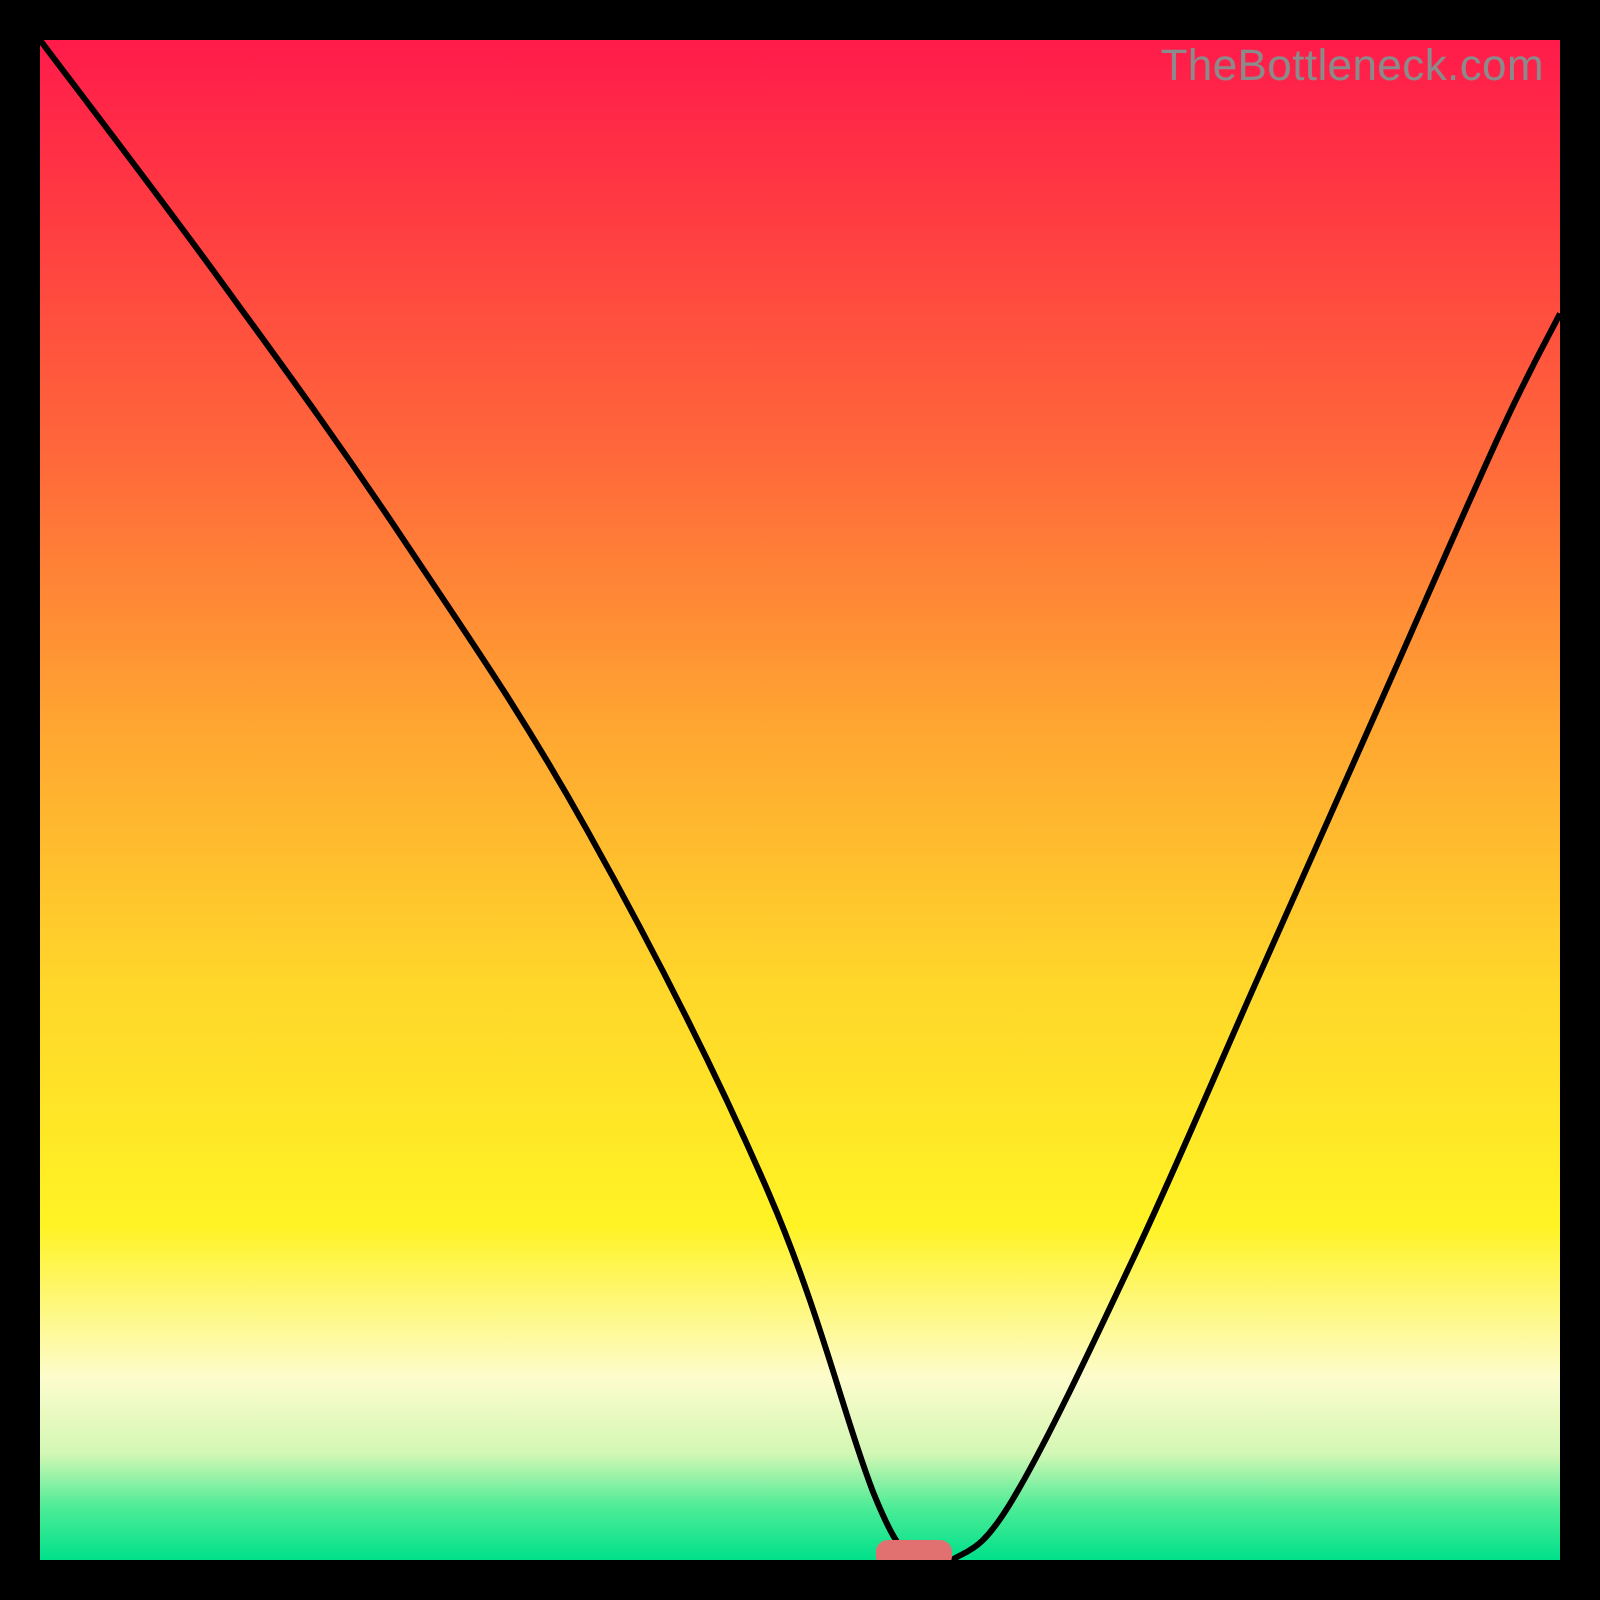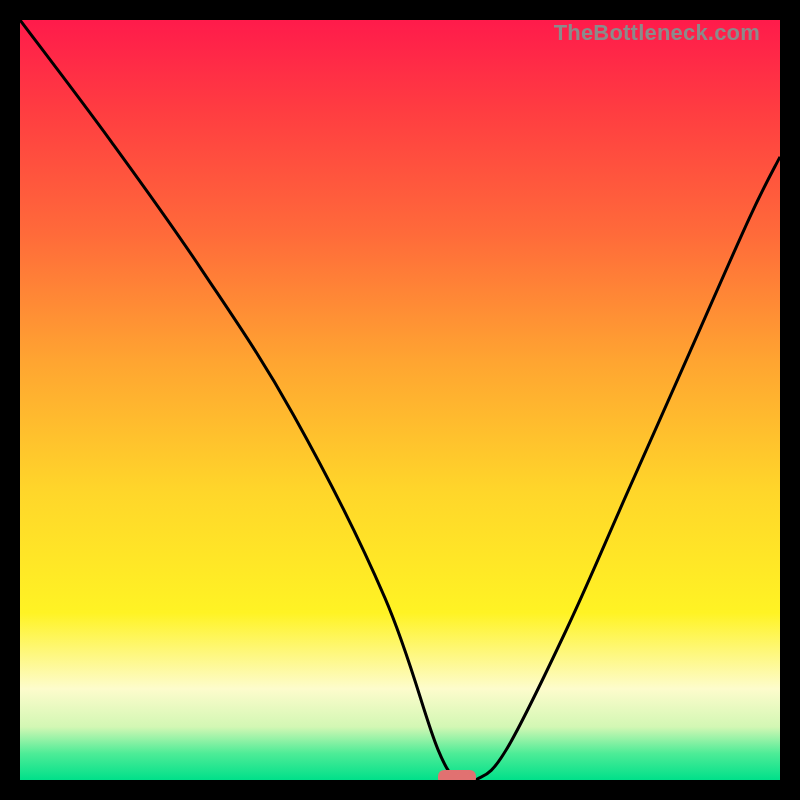--- a/index.html
+++ b/index.html
@@ -22,24 +22,24 @@
   .plot {
     position: absolute;
     left: 0;
     top: 0;
     width: 760px;
     height: 760px;
   }
   .watermark {
     position: absolute;
     top: 0px;
-    right: 20px;
+    right: 8px;
     color: #8b8b8b;
     font-size: 22px;
-    font-weight: 700;
+    font-weight: 400;
     letter-spacing: 0.2px;
     z-index: 5;
   }
   svg {
     display: block;
   }
 </style>
 </head>
 <body>
 

